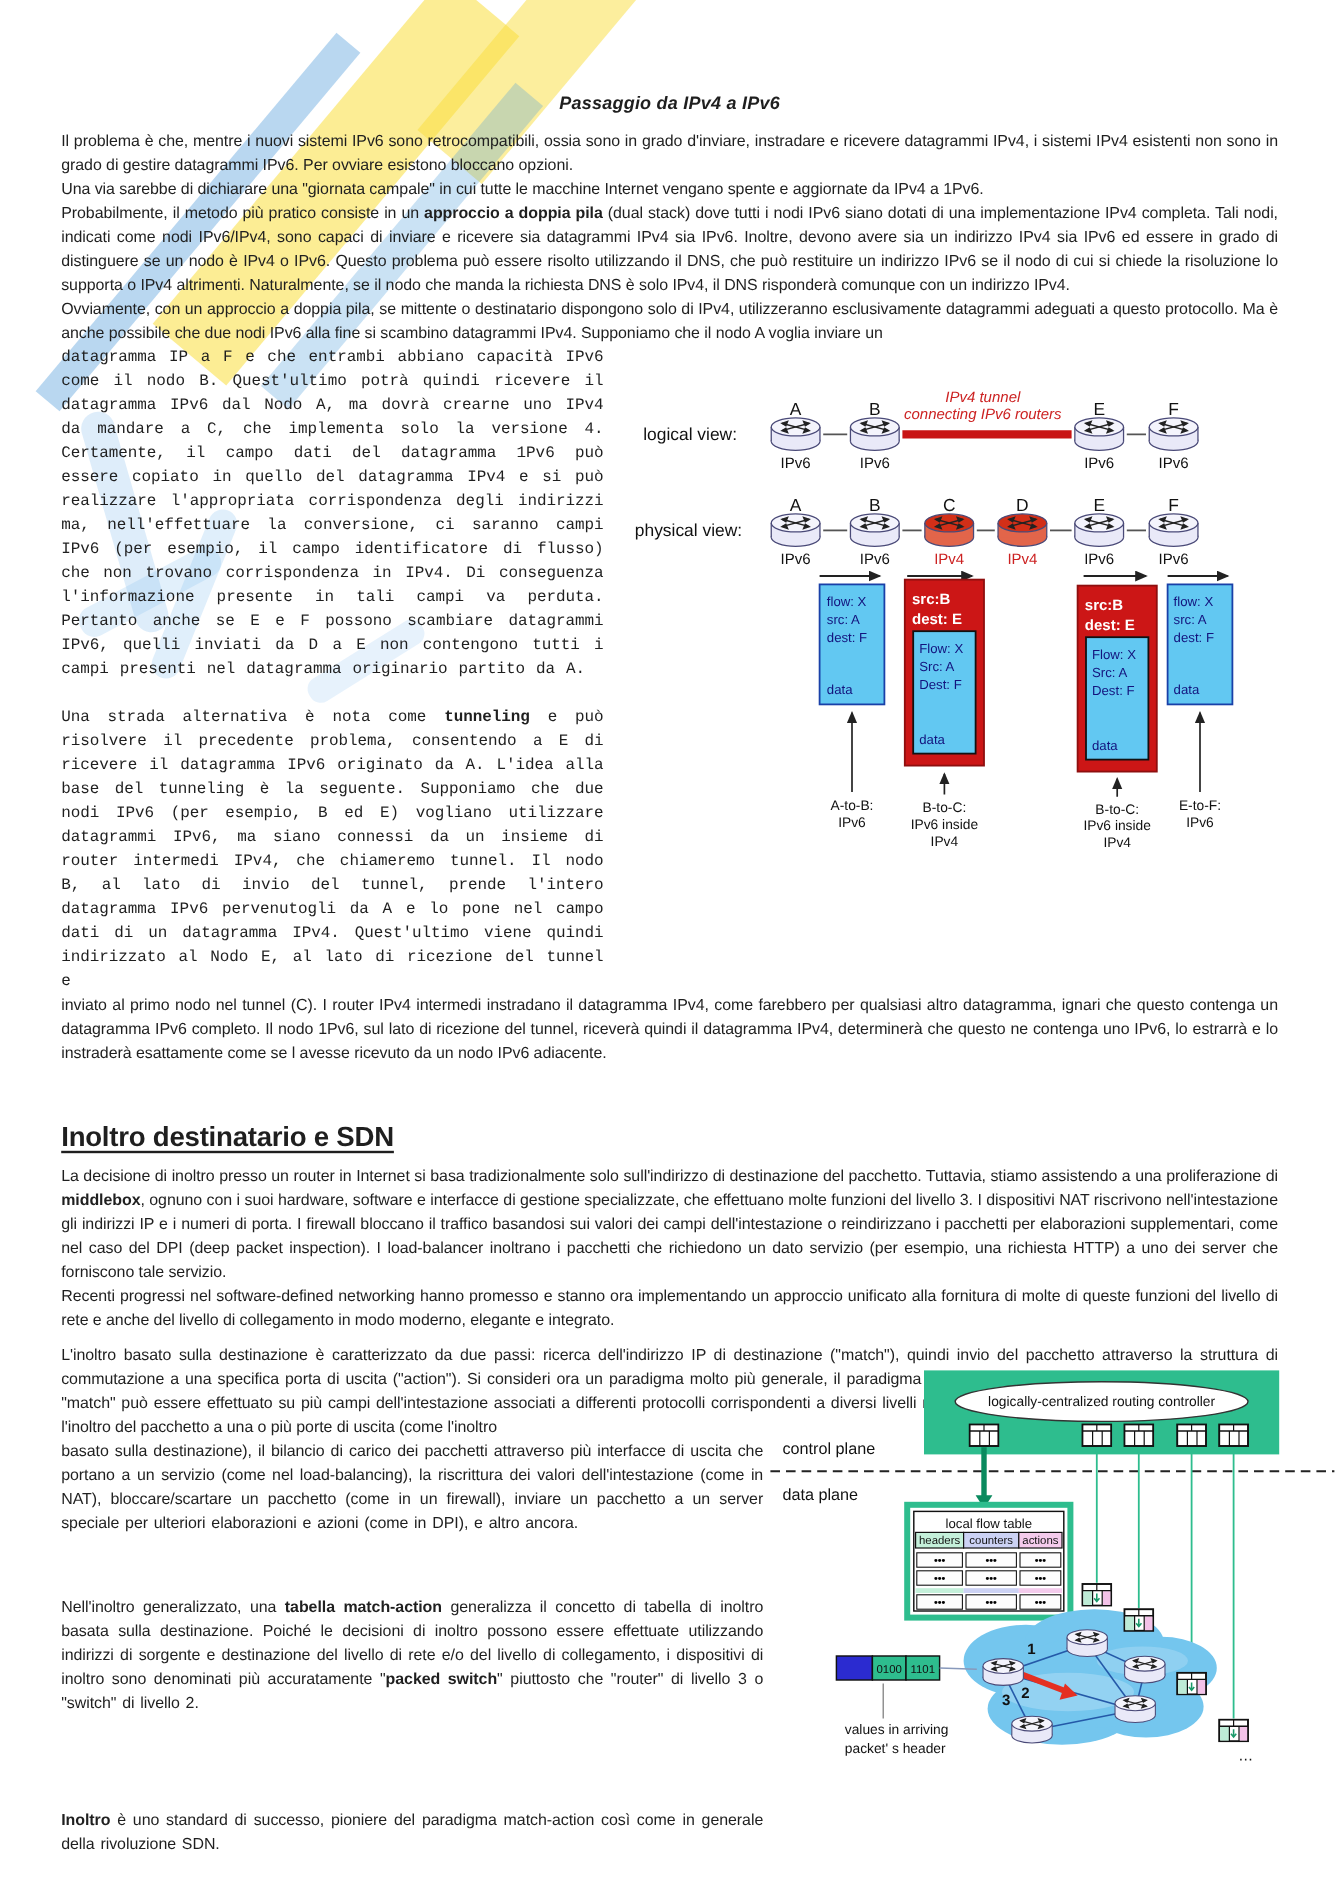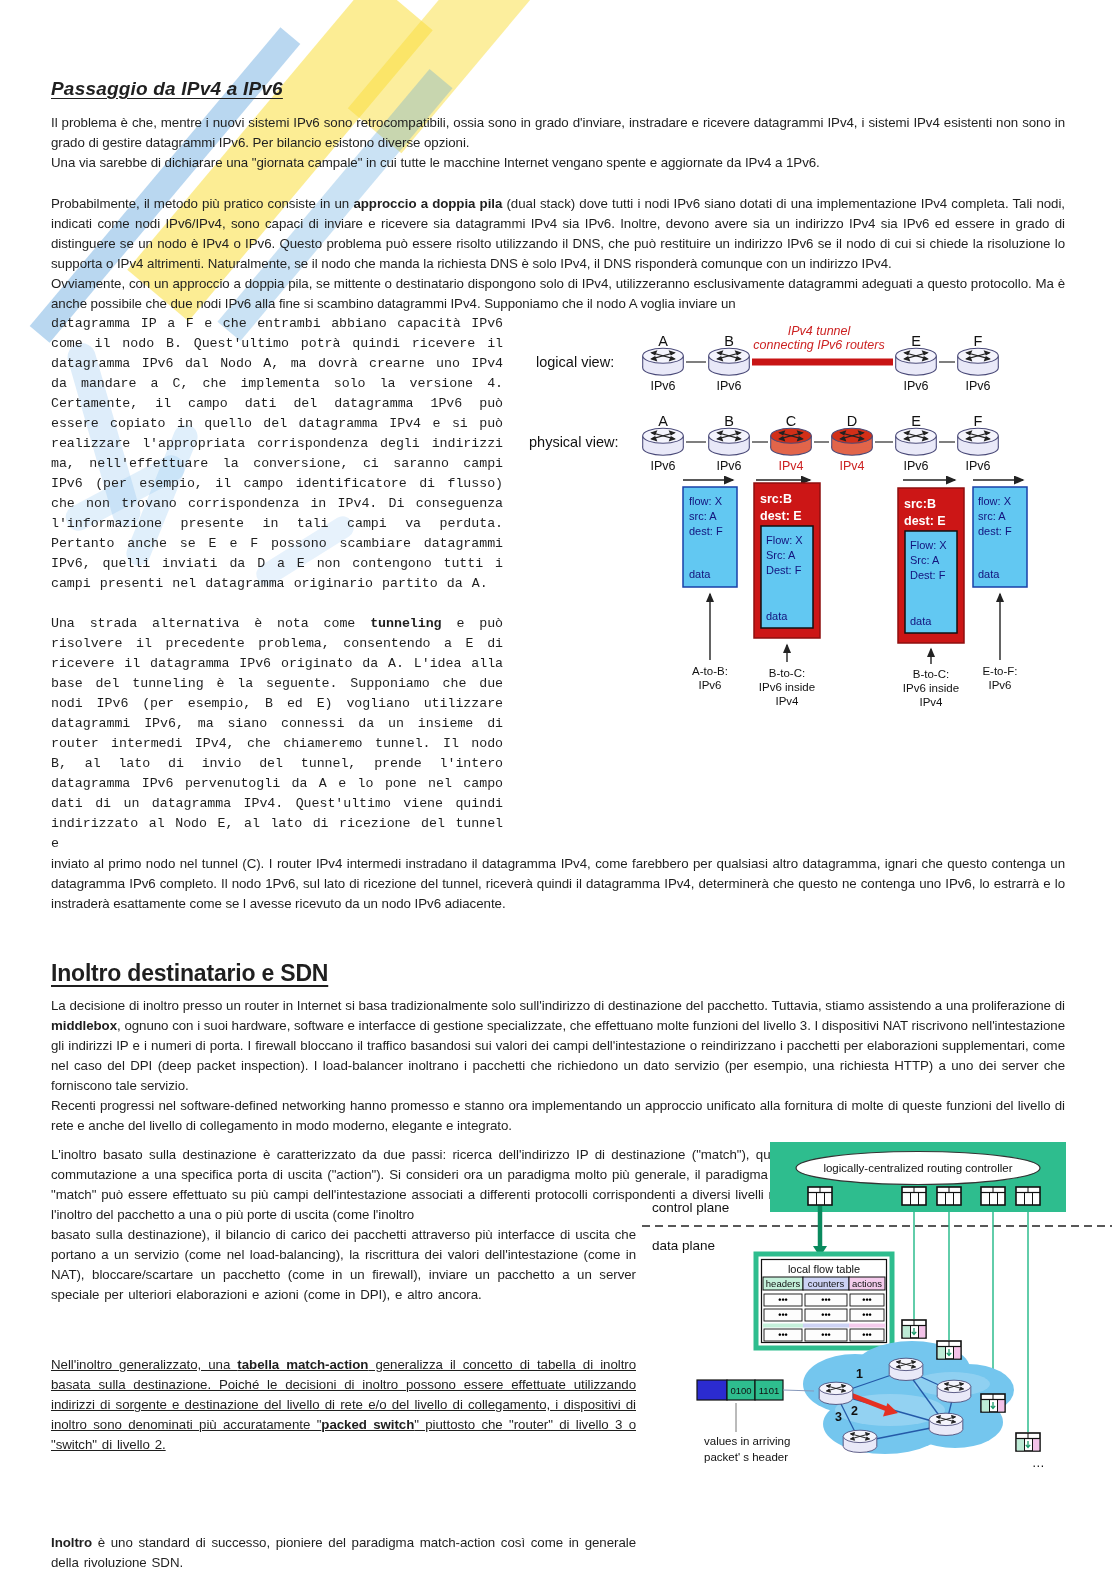--- a/index.html
+++ b/index.html
@@ -10,26 +10,26 @@
   .wm-y1{left:240px;top:-40px;width:80px;height:380px;transform:rotate(40deg);background:rgba(250,222,60,.55);}
   .wm-y2{left:420px;top:-90px;width:70px;height:250px;transform:rotate(40deg);background:rgba(250,222,60,.5);}
   .wm-b1{left:152px;top:-10px;width:26px;height:390px;transform:rotate(40deg);background:rgba(70,150,215,.38);}
   .wm-b2{left:320px;top:40px;width:30px;height:330px;transform:rotate(40deg);background:rgba(80,160,220,.30);}
   .wm-c1{left:90px;top:340px;width:28px;height:190px;transform:rotate(-16deg);background:rgba(135,192,238,.28);border-radius:14px;}
   .wm-c2{left:150px;top:420px;width:24px;height:150px;transform:rotate(22deg);background:rgba(135,192,238,.26);border-radius:12px;}
   .wm-c3{left:60px;top:480px;width:130px;height:26px;transform:rotate(-28deg);background:rgba(135,192,238,.24);border-radius:12px;}
   .wm-c4{left:250px;top:540px;width:110px;height:22px;transform:rotate(-32deg);background:rgba(135,192,238,.20);border-radius:10px;}
   
   .content{position:relative;z-index:1;padding:0 51px;}
-  .title{margin:78px 0 0 0;font-size:19px;font-style:italic;font-weight:600;
-         text-decoration:underline;text-underline-offset:3px;letter-spacing:.2px;}
+  .title{margin:78px 0 0 0;font-size:15px;font-style:italic;font-weight:600;
+         text-underline-offset:3px;letter-spacing:.2px;text-align:center;}
   h2{margin:46px 0 0 0;font-size:23px;font-weight:bold;text-decoration:underline;
      text-underline-offset:4px;letter-spacing:-0.2px;}
   p{margin:0;font-size:13.3px;line-height:20px;text-align:justify;letter-spacing:-0.05px;}
-  .mt13{margin-top:13px;} .mt21{margin-top:21px;} .mt20{margin-top:20px;} .mt9{margin-top:9px;} .mt26{margin-top:26px;text-decoration:underline;}
+  .mt13{margin-top:13px;} .mt21{} .mt20{margin-top:20px;} .mt9{margin-top:9px;} .mt26{margin-top:26px;}
   .narrow1{width:452px;word-spacing:1.2px;font-family:Liberation Mono, monospace;}
   .narrow2{width:585px;word-spacing:1.2px;}
   .block-n1{min-height:454px;}
   .block-n2{min-height:104px;}
   .block-n3{min-height:158px;}
   
   .fig{position:absolute;z-index:1;}
   #fig1{left:523px;top:322px;}
   #fig2{left:640px;top:1122px;}
   svg text{font-family:"Liberation Sans","DejaVu Sans",sans-serif;}
@@ -46,21 +46,21 @@
   <div class="wm wm-b1"></div>
   <div class="wm wm-b2"></div>
   <div class="wm wm-c1"></div>
   <div class="wm wm-c2"></div>
   <div class="wm wm-c3"></div>
   <div class="wm wm-c4"></div>
 
   <div class="content">
     <h1 class="title">Passaggio da IPv4 a IPv6</h1>
 
-    <p class="mt13"><span>Il problema è che, mentre i nuovi sistemi IPv6 sono retrocompatibili, ossia sono in grado d'inviare, instradare e ricevere datagrammi IPv4, i sistemi IPv4 esistenti non sono in grado di gestire datagrammi IPv6. Per bilancio esistono diverse opzioni.</span></p>
+    <p class="mt13"><span>Il problema è che, mentre i nuovi sistemi IPv6 sono retrocompatibili, ossia sono in grado d'inviare, instradare e ricevere datagrammi IPv4, i sistemi IPv4 esistenti non sono in grado di gestire datagrammi IPv6. Per ovviare esistono bloccano opzioni.</span></p>
     <p><span>Una via sarebbe di dichiarare una "giornata campale" in cui tutte le macchine Internet vengano spente e aggiornate da IPv4 a 1Pv6.</span></p>
 
     <p class="mt21"><span>Probabilmente, il metodo più pratico consiste in un </span><b>approccio a doppia pila</b><span> (dual stack) dove tutti i nodi IPv6 siano dotati di una implementazione IPv4 completa. Tali nodi, indicati come nodi IPv6/IPv4, sono capaci di inviare e ricevere sia datagrammi IPv4 sia IPv6. Inoltre, devono avere sia un indirizzo IPv4 sia IPv6 ed essere in grado di distinguere se un nodo è IPv4 o IPv6. Questo problema può essere risolto utilizzando il DNS, che può restituire un indirizzo IPv6 se il nodo di cui si chiede la risoluzione lo supporta o IPv4 altrimenti. Naturalmente, se il nodo che manda la richiesta DNS è solo IPv4, il DNS risponderà comunque con un indirizzo IPv4.</span></p>
     <p><span>Ovviamente, con un approccio a doppia pila, se mittente o destinatario dispongono solo di IPv4, utilizzeranno esclusivamente datagrammi adeguati a questo protocollo. Ma è anche possibile che due nodi IPv6 alla fine si scambino datagrammi IPv4. Supponiamo che il nodo A voglia inviare un</span></p>
 
     <div class="block-n1">
       <p class="narrow1"><span>datagramma IP a F e che entrambi abbiano capacità IPv6 come il nodo B. Quest'ultimo potrà quindi ricevere il datagramma IPv6 dal Nodo A, ma dovrà crearne uno IPv4 da mandare a C, che implementa solo la versione 4. Certamente, il campo dati del datagramma 1Pv6 può essere copiato in quello del datagramma IPv4 e si può realizzare l'appropriata corrispondenza degli indirizzi ma, nell'effettuare la conversione, ci saranno campi IPv6 (per esempio, il campo identificatore di flusso) che non trovano corrispondenza in IPv4. Di conseguenza l'informazione presente in tali campi va perduta. Pertanto anche se E e F possono scambiare datagrammi IPv6, quelli inviati da D a E non contengono tutti i campi presenti nel datagramma originario partito da A.</span></p>
       <p class="narrow1 mt20"><span>Una strada alternativa è nota come </span><b>tunneling</b><span> e può risolvere il precedente problema, consentendo a E di ricevere il datagramma IPv6 originato da A. L'idea alla base del tunneling è la seguente. Supponiamo che due nodi IPv6 (per esempio, B ed E) vogliano utilizzare datagrammi IPv6, ma siano connessi da un insieme di router intermedi IPv4, che chiameremo tunnel. Il nodo B, al lato di invio del tunnel, prende l'intero datagramma IPv6 pervenutogli da A e lo pone nel campo dati di un datagramma IPv4. Quest'ultimo viene quindi indirizzato al Nodo E, al lato di ricezione del tunnel e</span></p>
     </div>
     <p><span>inviato al primo nodo nel tunnel (C). I router IPv4 intermedi instradano il datagramma IPv4, come farebbero per qualsiasi altro datagramma, ignari che questo contenga un datagramma IPv6 completo. Il nodo 1Pv6, sul lato di ricezione del tunnel, riceverà quindi il datagramma IPv4, determinerà che questo ne contenga uno IPv6, lo estrarrà e lo instraderà esattamente come se l avesse ricevuto da un nodo IPv6 adiacente.</span></p>

